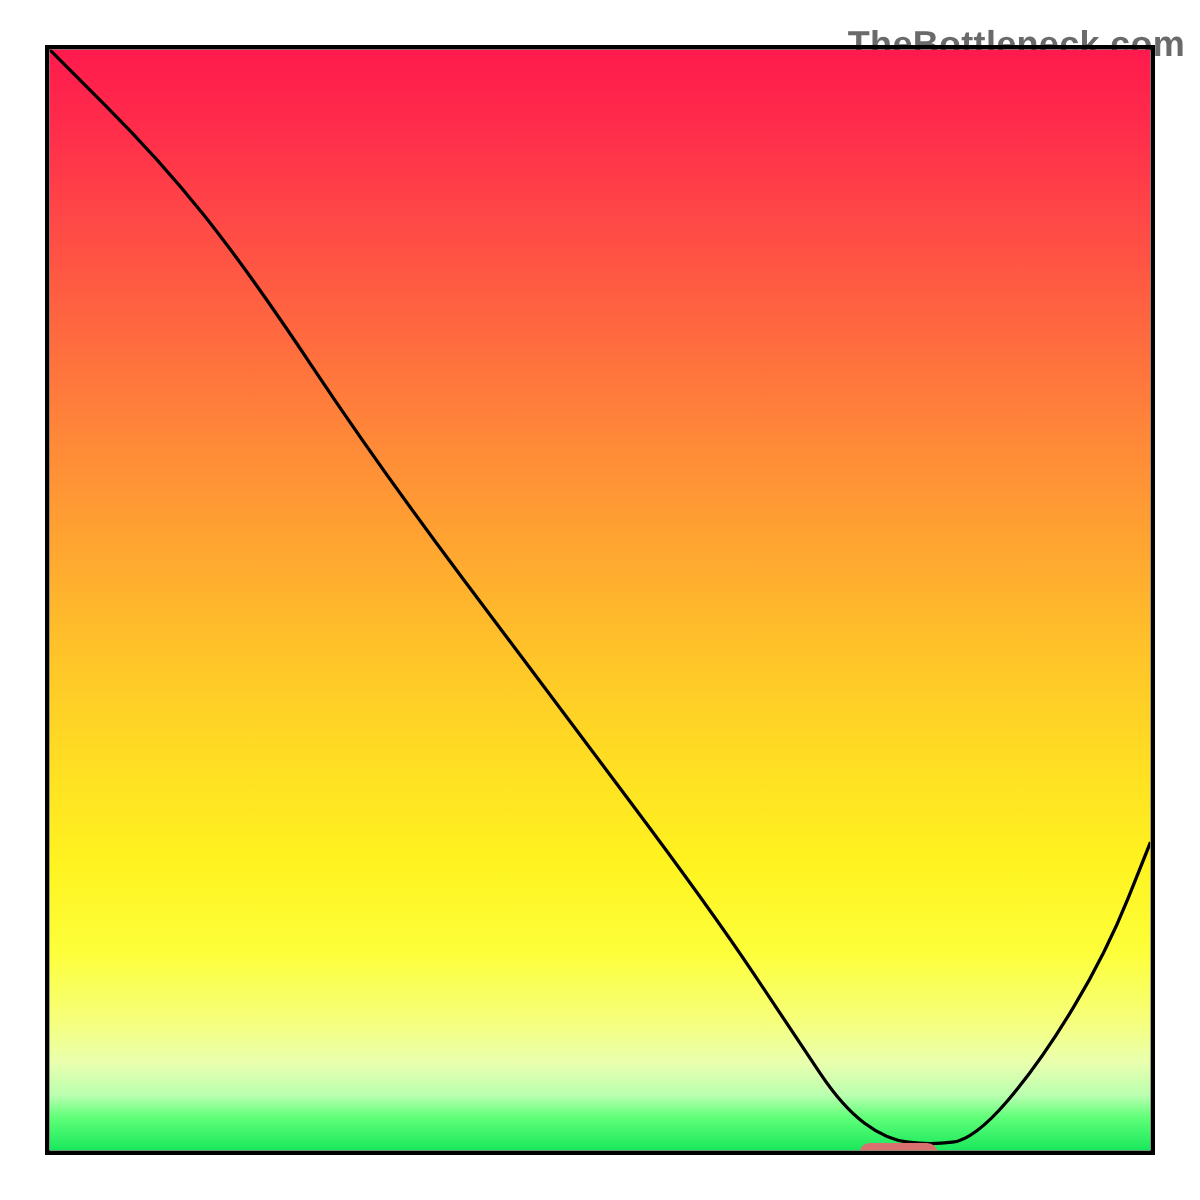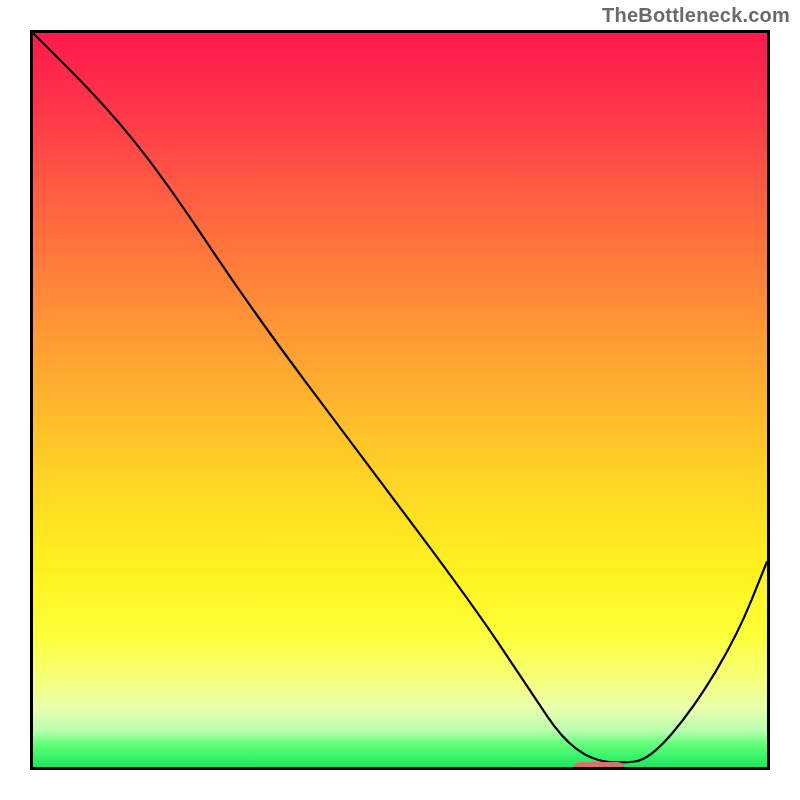--- a/index.html
+++ b/index.html
@@ -10,23 +10,23 @@
     background: #ffffff;
     font-family: Arial, Helvetica, sans-serif;
   }
   .wrap {
     position: relative;
     width: 800px;
     height: 800px;
   }
   .watermark {
     position: absolute;
-    top: 4px;
+    top: 16px;
     right: 10px;
-    font-size: 20px;
+    font-size: 24px;
     font-weight: 600;
     color: #6a6a6a;
     letter-spacing: 0.2px;
   }
   .plot-area {
     position: absolute;
     left: 30px;
     top: 30px;
     width: 740px;
     height: 740px;

